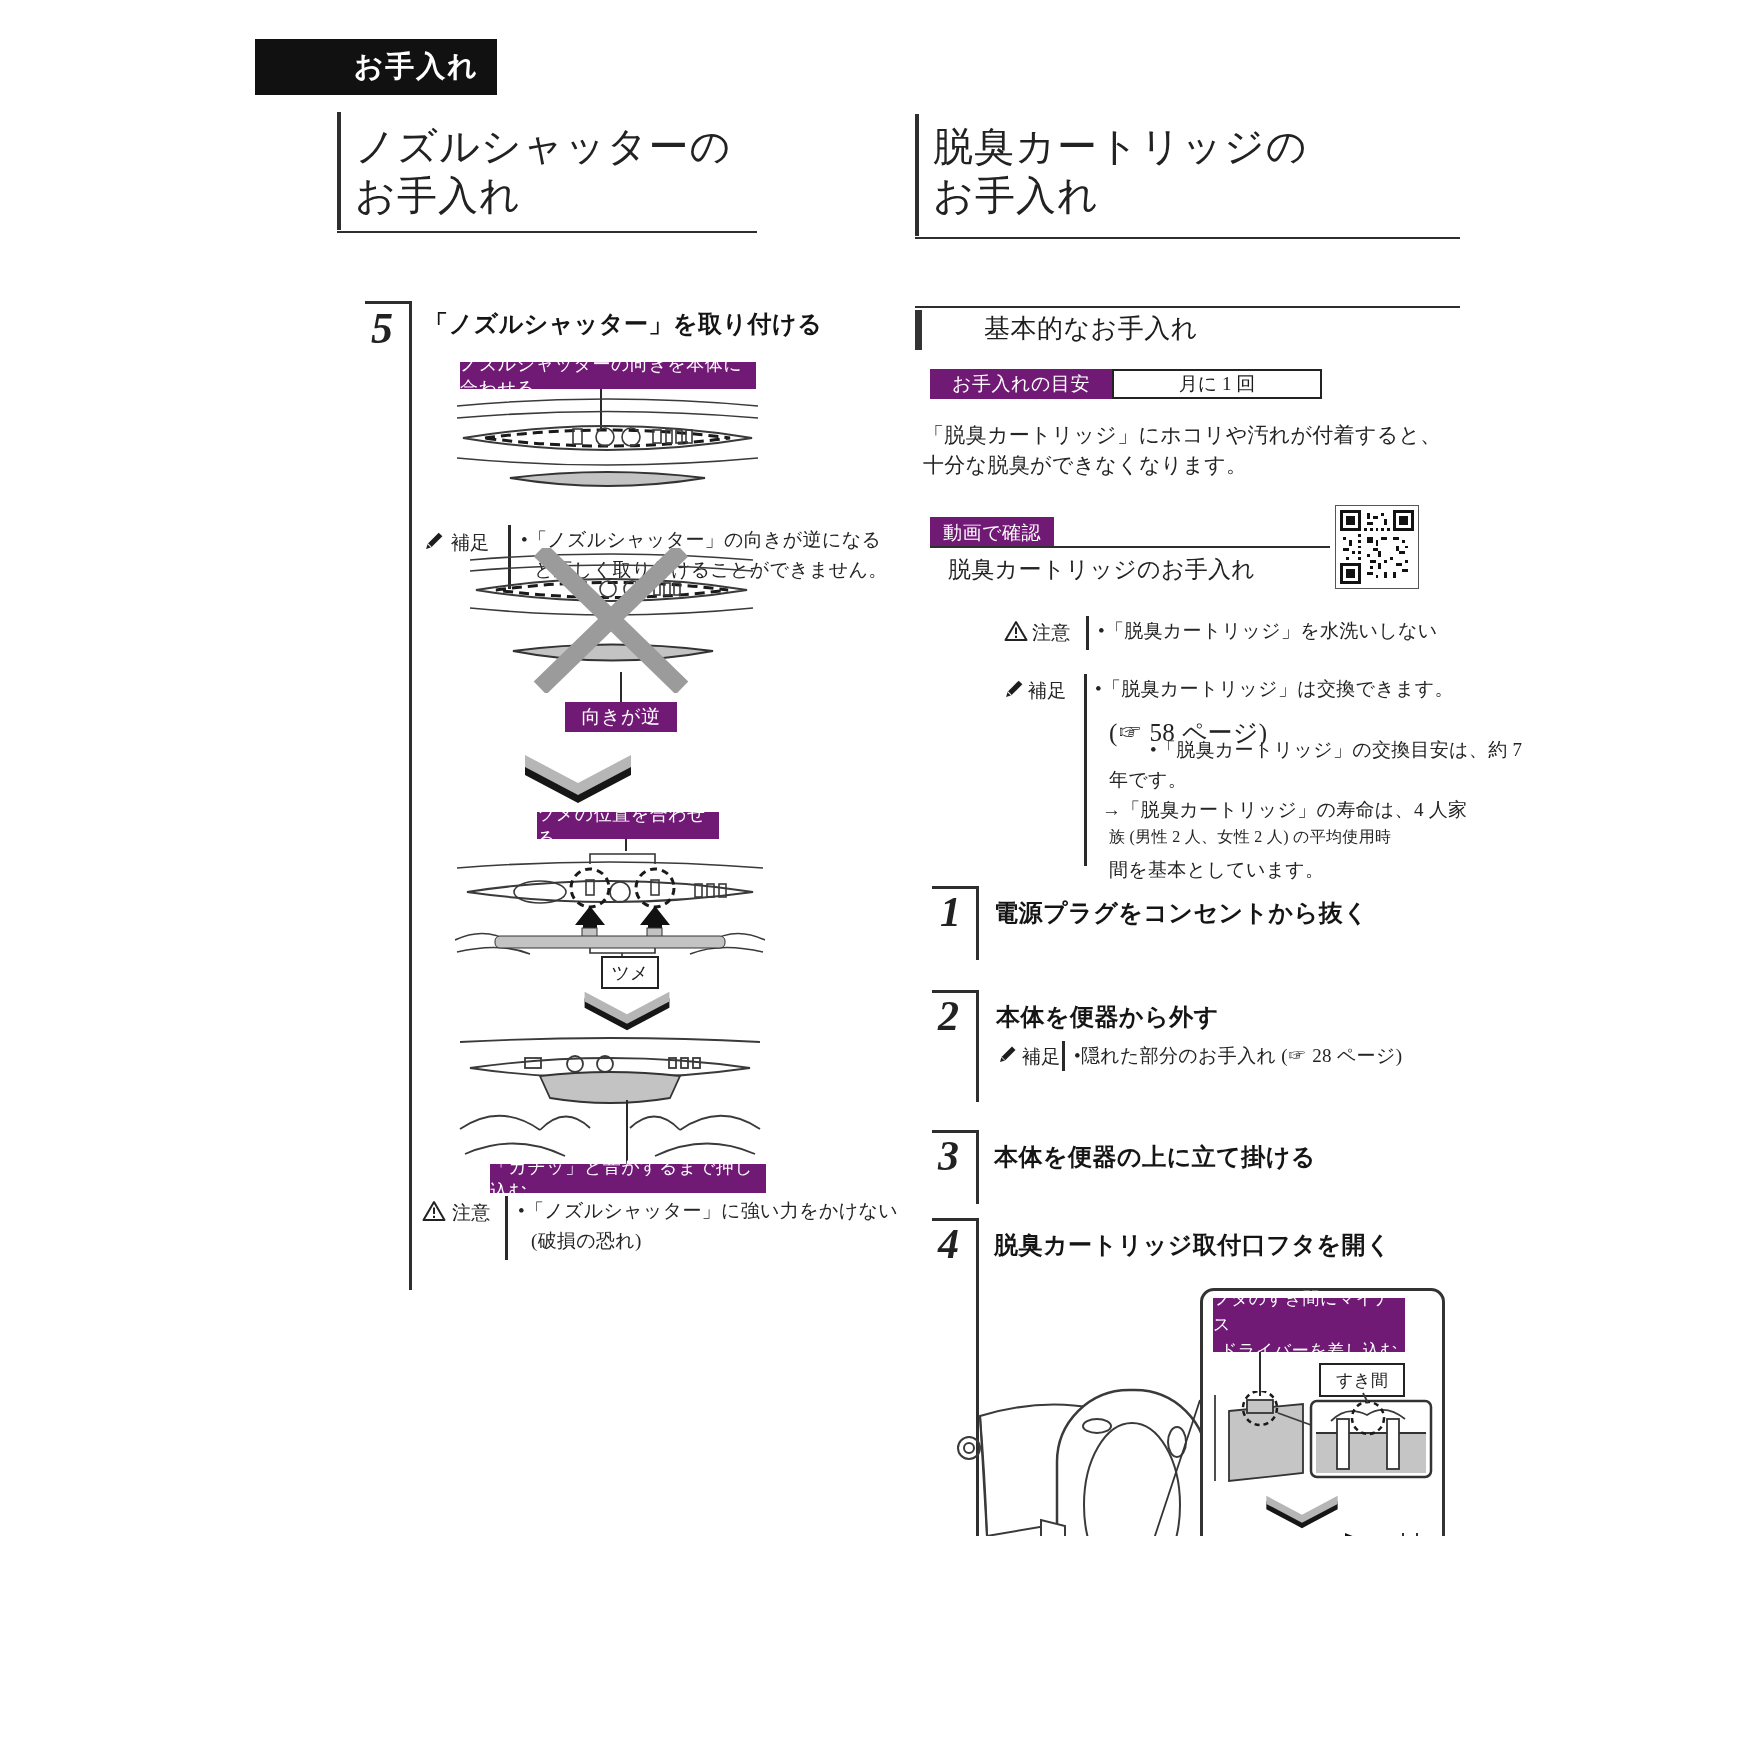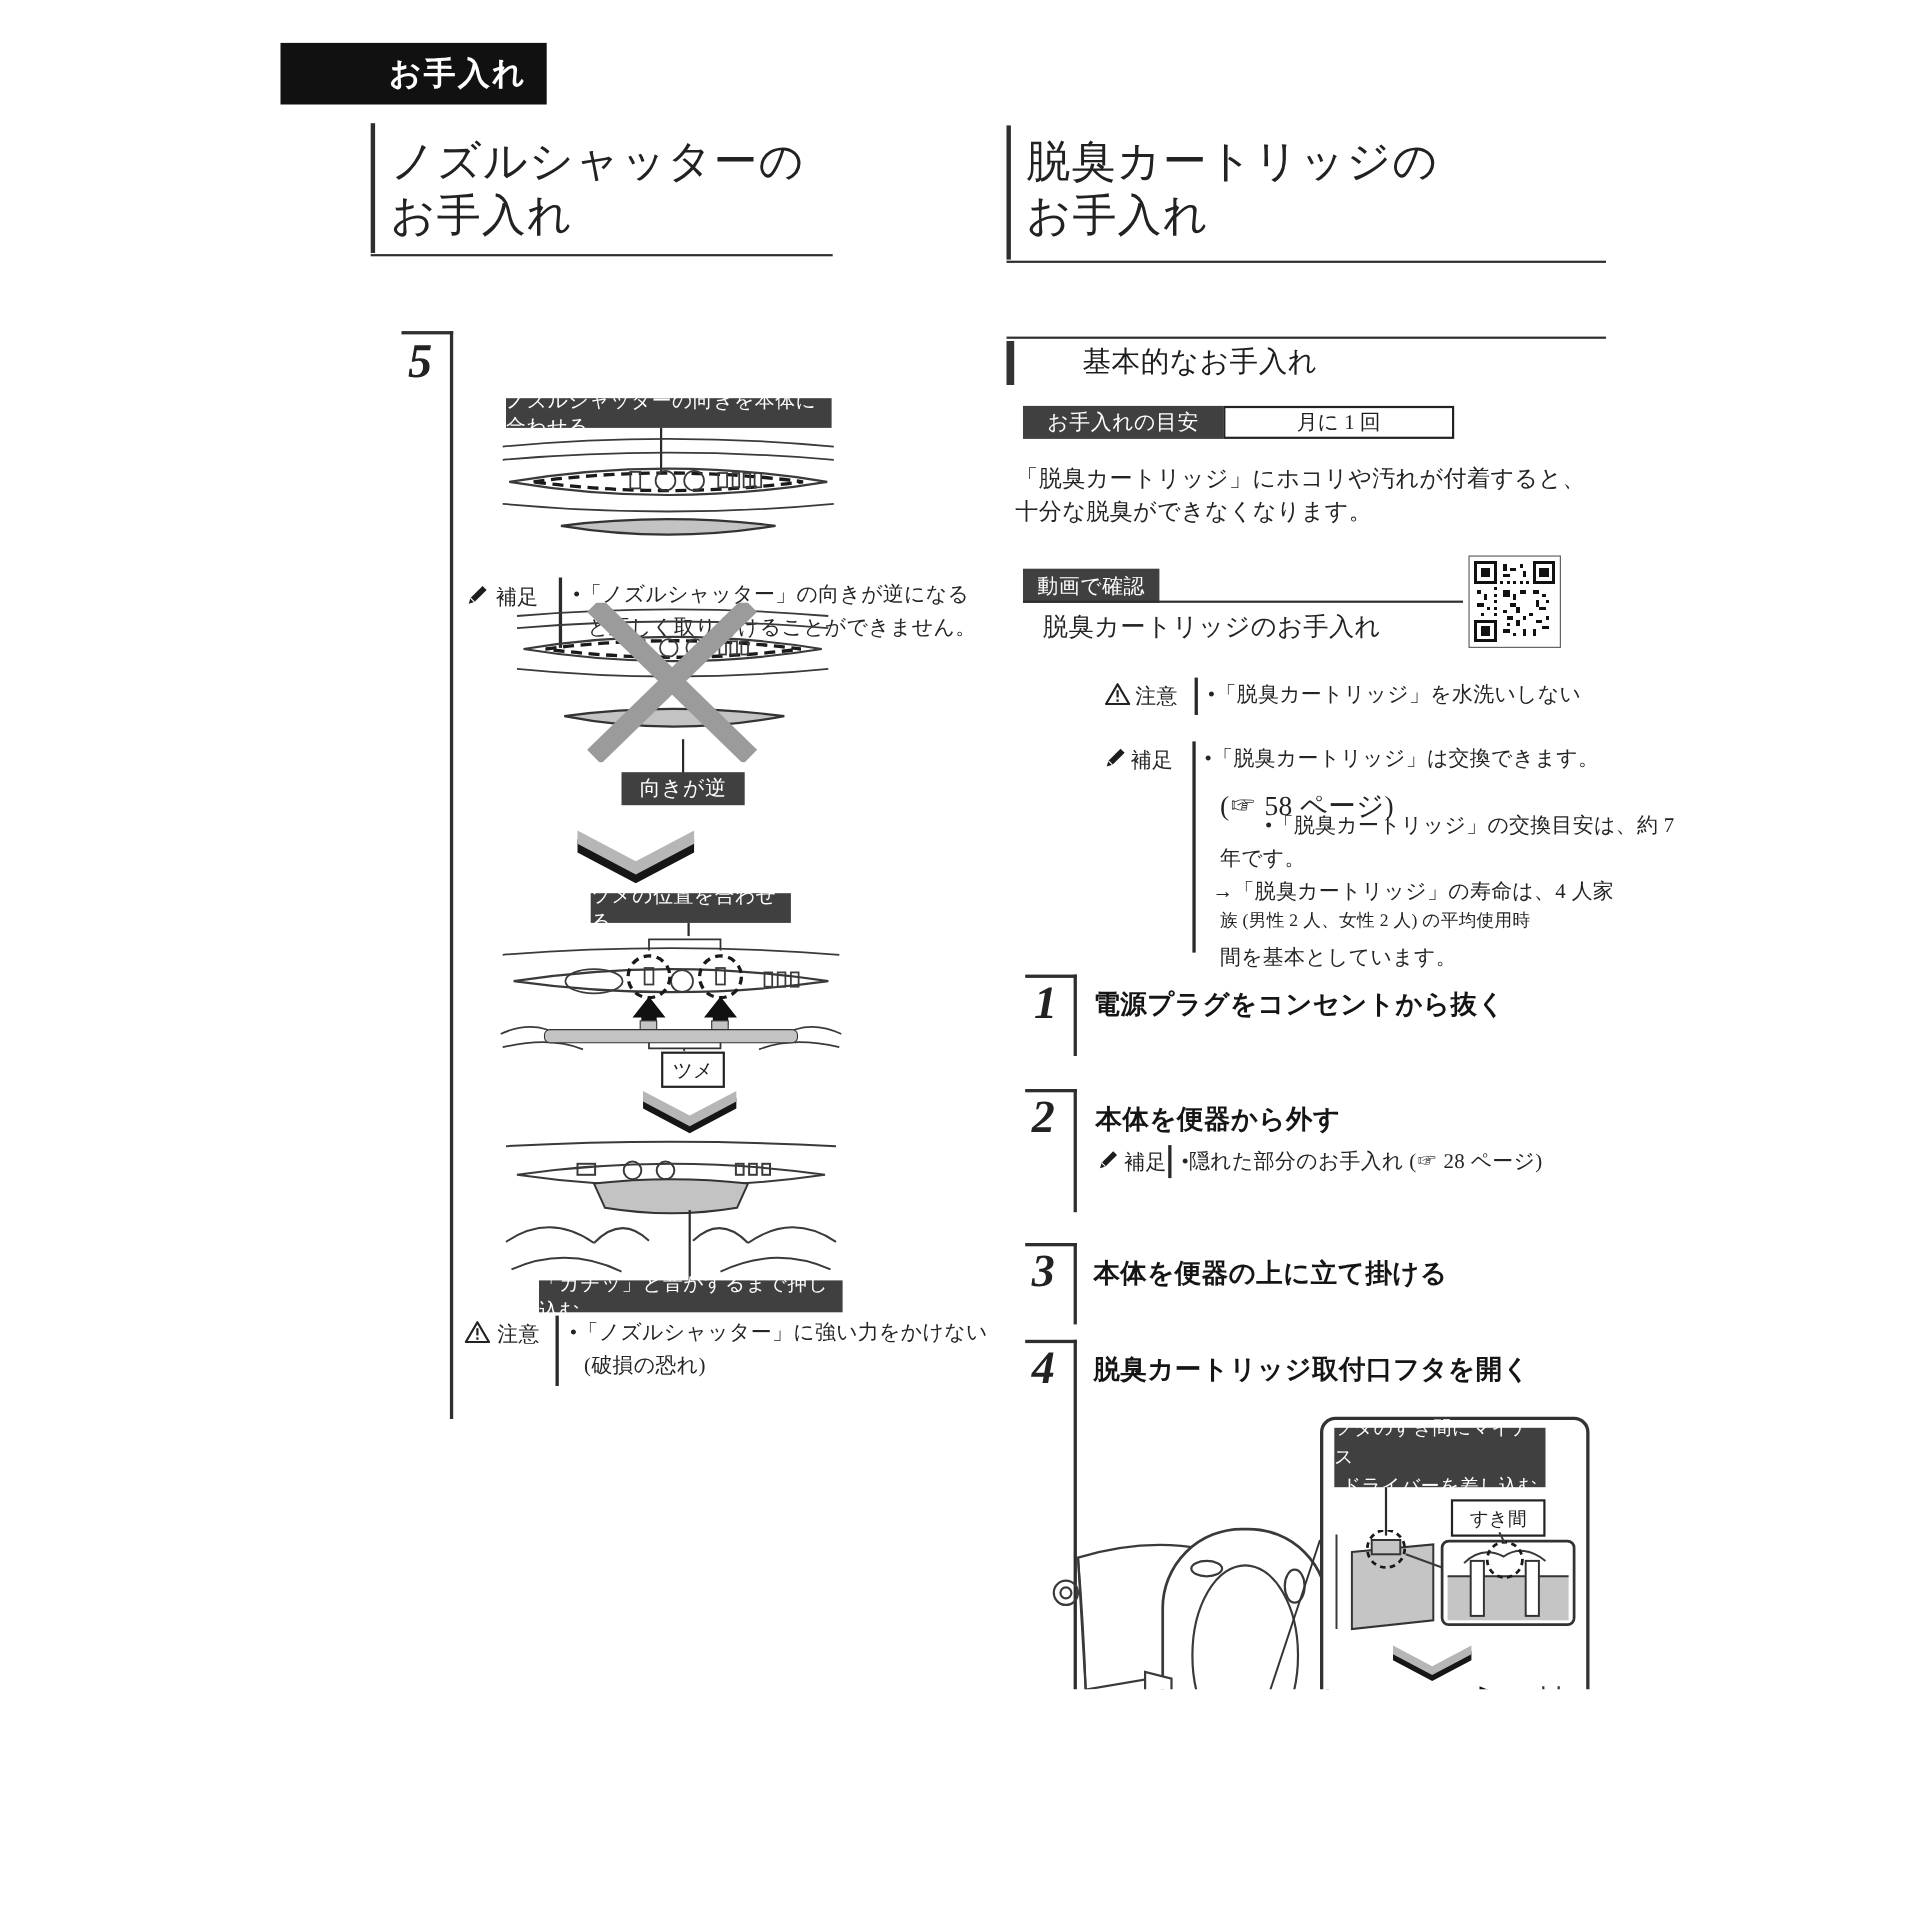--- a/index.html
+++ b/index.html
@@ -1,21 +1,21 @@
 <!DOCTYPE html>
 <html><head>
 <meta charset="utf-8">
 <style>
   html,body{margin:0;padding:0;background:#fff}
   .page{position:relative;width:1754px;height:1536px;background:#fff;overflow:hidden;
         font-family:Liberation Serif, serif;color:#1d1d1d}
   .abs{position:absolute}
   .rule{position:absolute;background:#2e2e2e}
   .vbar{position:absolute;background:#2a2a2a}
-  .blabel{position:absolute;background:#404040;color:#fff;display:flex;align-items:center;justify-content:center;font-weight:500;letter-spacing:.5px}
+  .blabel{position:absolute;background:#701a75;color:#fff;display:flex;align-items:center;justify-content:center;font-weight:500;letter-spacing:.5px}
   .wlabel{position:absolute;background:#fff;border:2px solid #222;display:flex;align-items:center;justify-content:center}
   .stepnum{position:absolute;font-style:italic;font-weight:bold;color:#222}
   .steptitle{position:absolute;font-weight:bold;color:#151515;letter-spacing:.5px}
   .ntext{position:absolute;color:#242424;letter-spacing:.3px}
   .heading{position:absolute;font-size:40px;line-height:49px;font-weight:500;color:#222;letter-spacing:1px}
   .secheading{position:absolute;font-size:26px;font-weight:500;color:#1d1d1d;letter-spacing:.5px}
   svg{display:block}
 </style>
 </head>
 <body>
@@ -36,20 +36,21 @@
   <div class="rule" style="left:915px;top:114px;width:4px;height:122px;"></div>
   <div class="heading" style="left:933px;top:122px;">
     <div>脱臭カートリッジの</div>
     <div>お手入れ</div>
   </div>
   <div class="rule" style="left:915px;top:237px;width:545px;height:2px;"></div>
 
   <div class="rule" style="left:365px;top:301px;width:47px;height:3px;"></div>
   <div class="rule" style="left:409px;top:301px;width:3px;height:989px;"></div>
   <div class="stepnum" style="left:371px;top:303px;font-size:44px;">5</div>
+  <div class="steptitle" style="left:424px;top:308px;font-size:24px;">「ノズルシャッター」を取り付ける</div>
 
   <div class="blabel" style="left:460px;top:362px;width:296px;height:27px;font-size:18px;">ノズルシャッターの向きを本体に合わせる</div>
   <div class="vbar" style="left:600px;top:389px;width:2px;height:40px;"></div>
 
   <svg class="abs" style="left:455px;top:392px;" width="305" height="105" viewBox="0 0 305 105">
     <g fill="none" stroke="#3a3a3a" stroke-width="1.6">
       <path d="M2,14 Q152,0 303,14"></path>
         <path d="M2,26 Q152,13 303,26"></path>
       <path d="M8,46 Q152,22 297,46 Q152,70 8,46 Z" stroke-width="2"></path>
       <path d="M30,46 Q152,30 275,46 Q152,62 30,46 Z" stroke="#1a1a1a" stroke-width="3" stroke-dasharray="10 6"></path>

